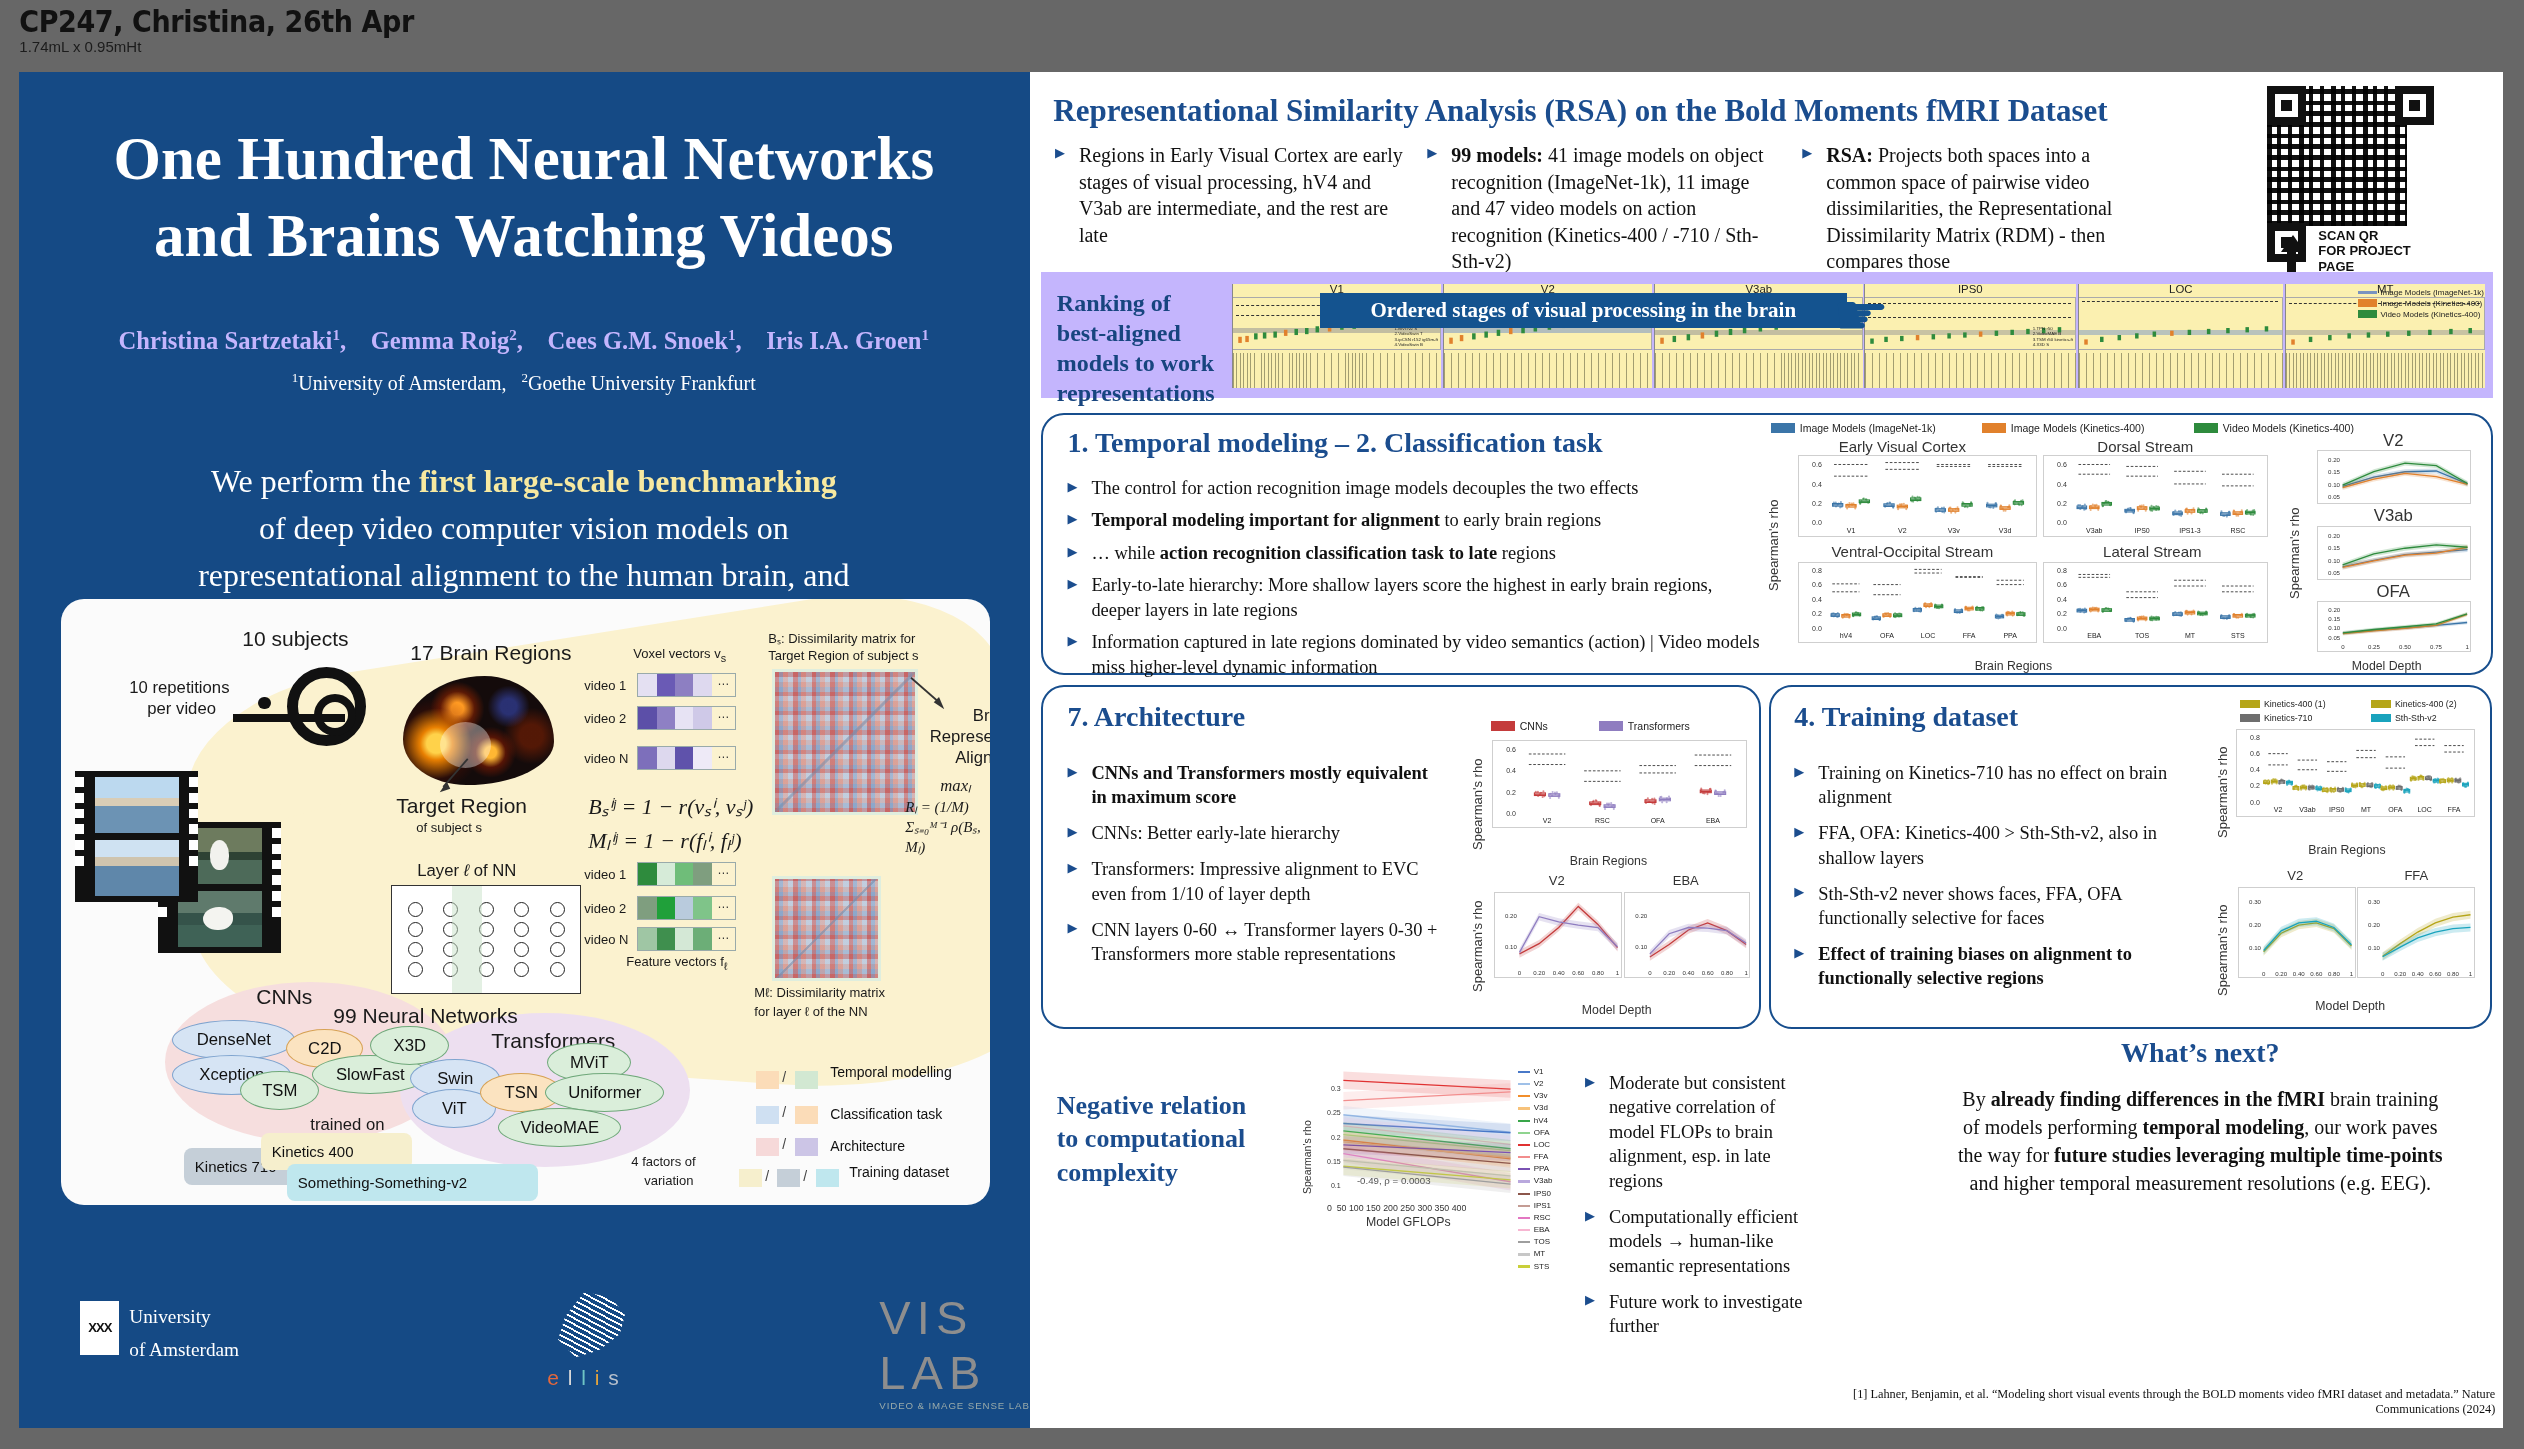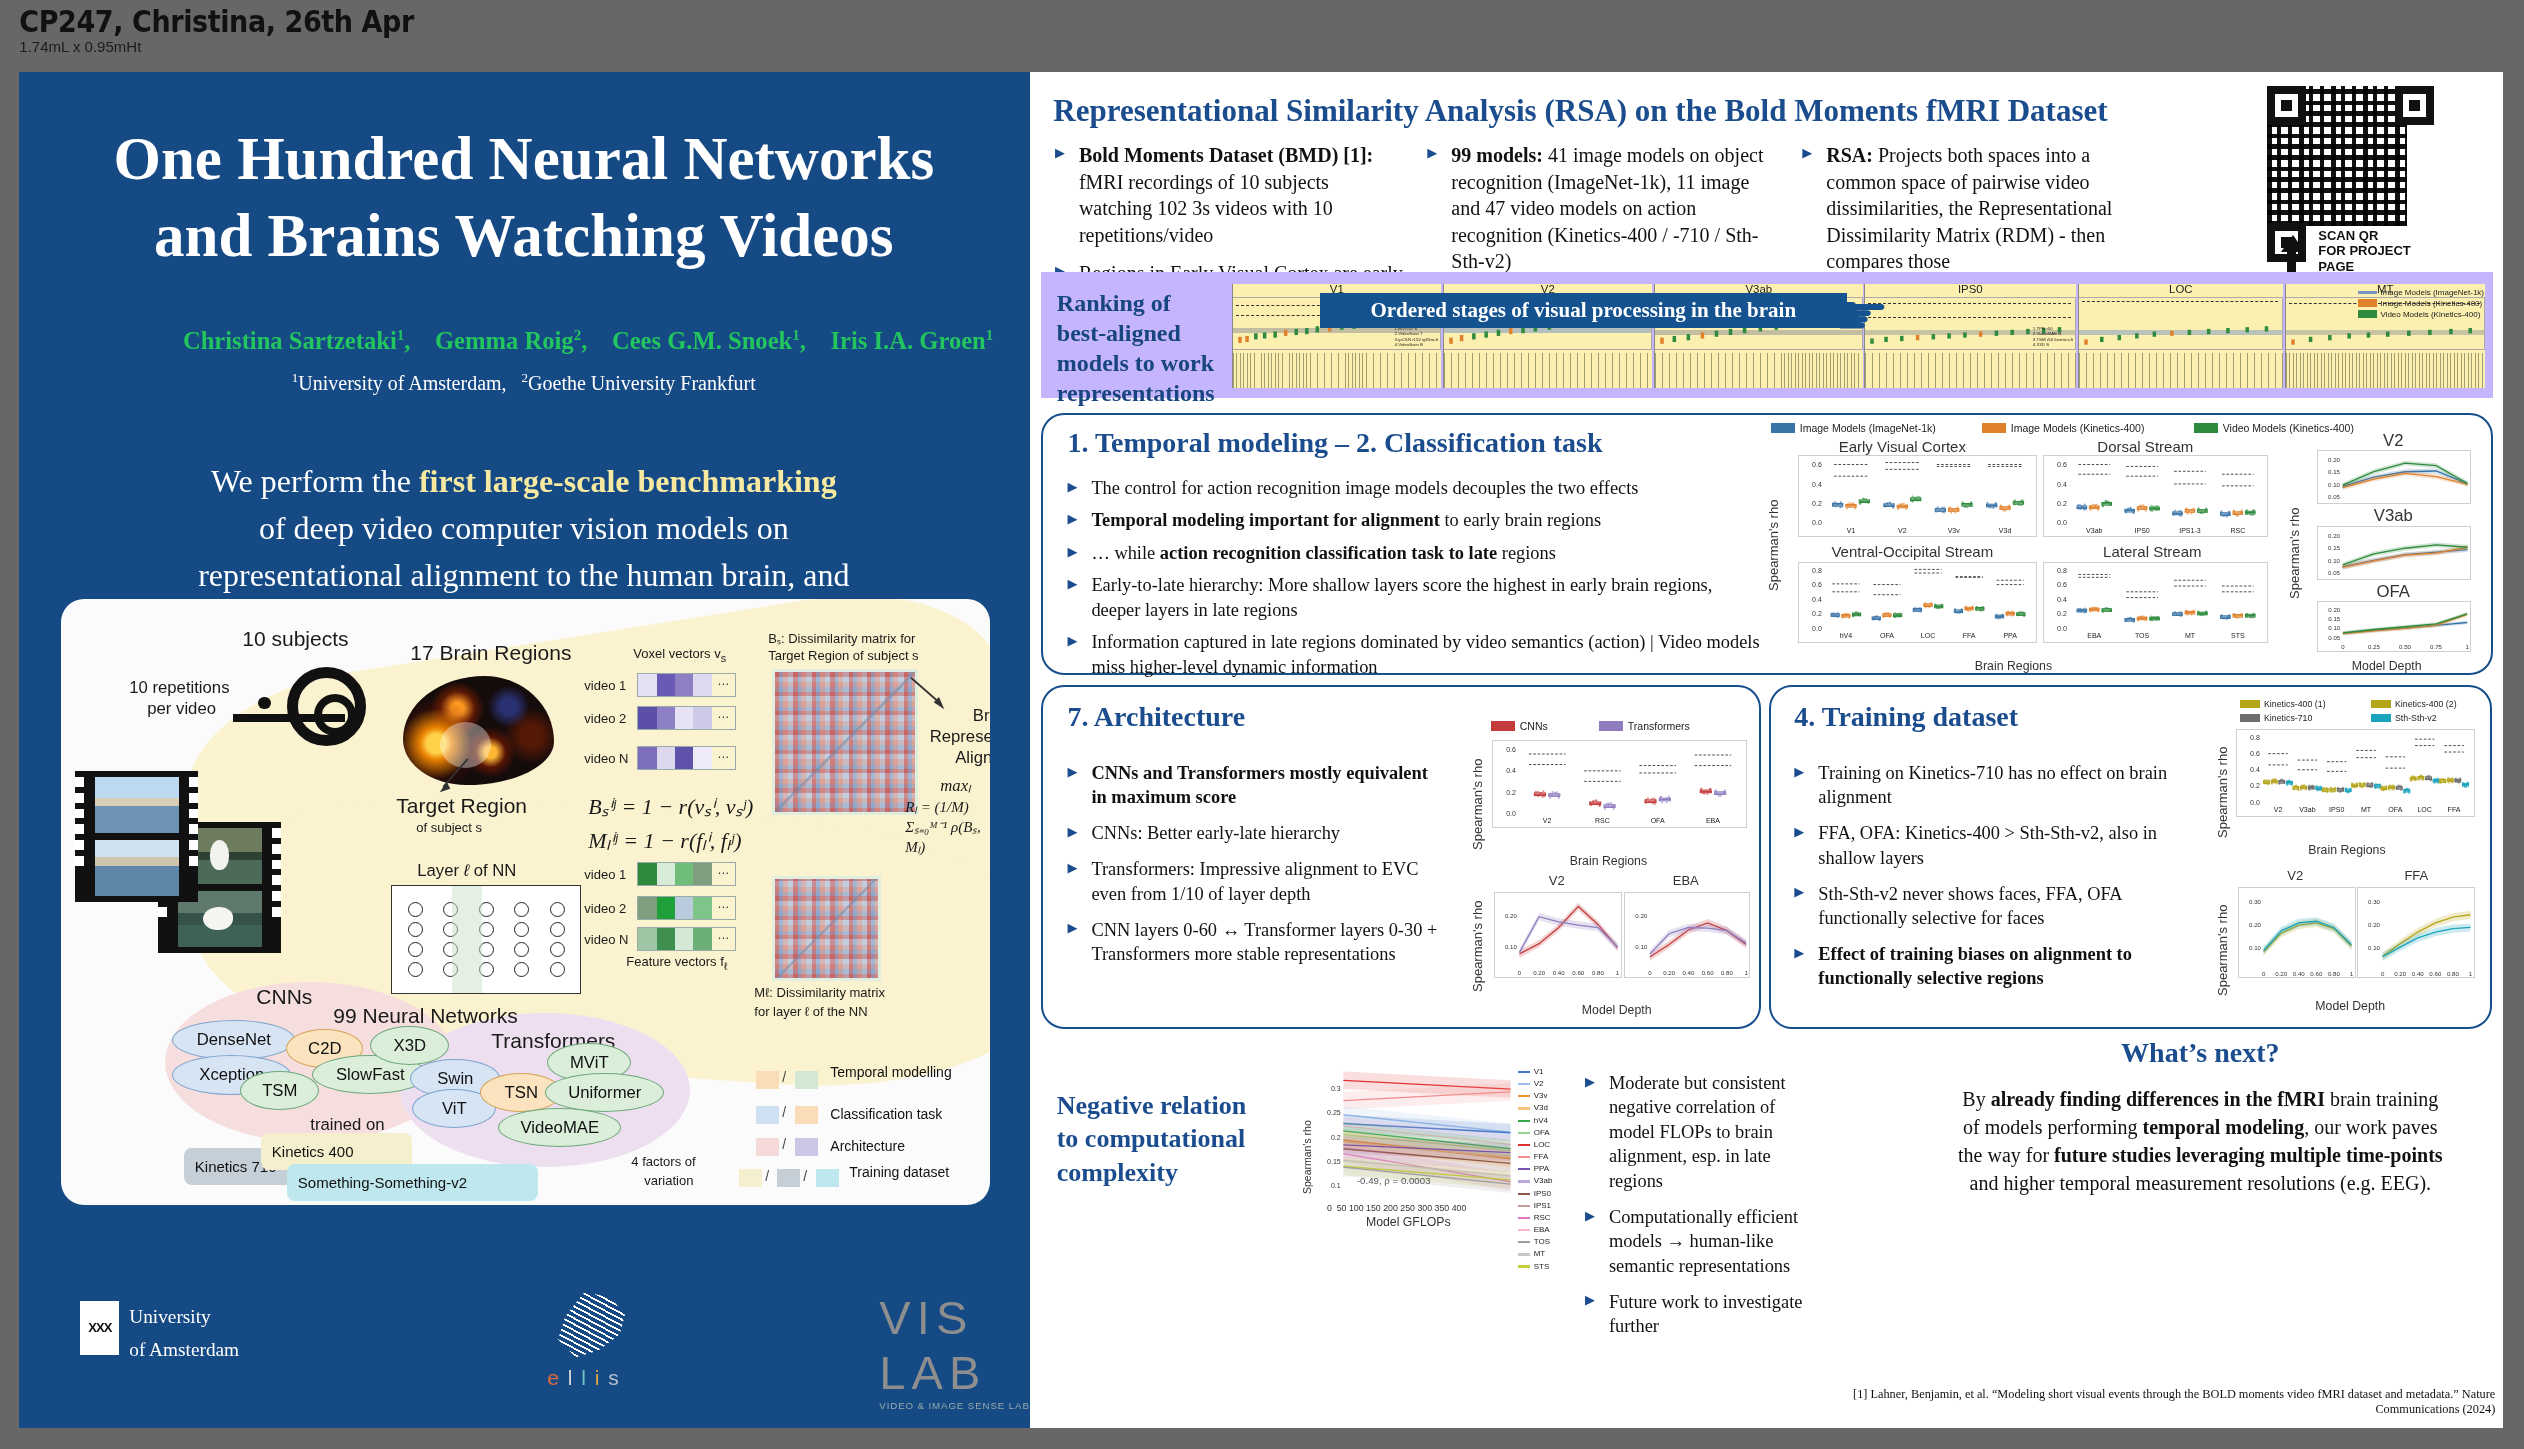--- a/index.html
+++ b/index.html
@@ -18,22 +18,22 @@
   #poster { position:absolute; left:19.3px; top:72px; width:2484px; height:1356px; background:#ffffff; }
   
   #leftcol { position:absolute; left:0; top:0; width:1011px; height:1356px; background:#154a85; }
   
   #rightcol { position:absolute; left:1011px; top:0; width:1473px; height:1356px; background:#ffffff; }
 
   
   .title { position:absolute; left:35px; top:48px; width:939px; text-align:center;
            color:#fff; font-family:"Liberation Serif", serif; font-weight:bold;
            font-size:61px; line-height:1.27; }
-  .authors { position:absolute; left:35px; top:255px; width:939px; text-align:right;
-             color:#22c55e; font-family:"Liberation Serif",serif; font-weight:bold; font-size:24.6px; }
+  .authors { position:absolute; left:35px; top:255px; width:939px; text-align:center;
+             color:#c4b5fd; font-family:"Liberation Serif",serif; font-weight:bold; font-size:24.6px; }
   .authors sup { font-size:15px; }
   .affil { position:absolute; left:35px; top:298px; width:939px; text-align:center;
            color:#fff; font-family:"Liberation Serif",serif; font-size:20px; }
   .affil sup { font-size:13px; }
   .summary { position:absolute; left:70px; top:386px; width:869px; text-align:center;
              color:#fff; font-family:"Liberation Serif",serif; font-size:32px; line-height:1.47; }
   .summary b { color:#f7e9a0; }
 
   
   #figcard { position:absolute; left:42px; top:527px; width:929px; height:606px;
@@ -469,21 +469,20 @@
       <div class="vl-row">LAB</div>
       <div style="font-size:9.7px;color:#9aa; letter-spacing:0.9px;">VIDEO &amp; IMAGE SENSE LAB</div>
     </div>
   </div>
 
   <div id="rightcol">
 
     <div class="sec-title rsa-head">Representational Similarity Analysis (RSA) on the Bold Moments fMRI Dataset</div>
 
     <div class="bul" style="left:24.6px; top:70px; width:351px;">
-      <div class="li"><b>Bold Moments Dataset (BMD) [1]:</b><span> fMRI recordings of 10 subjects watching 102 3s videos with 10 repetitions/video</span></div>
       <div class="li"><span>Regions in Early Visual Cortex are early stages of visual processing, hV4 and V3ab are intermediate, and the rest are late</span></div>
     </div>
     <div class="bul" style="left:397px; top:70px; width:351px;">
       <div class="li"><b>99 models:</b><span> 41 image models on object recognition (ImageNet-1k), 11 image and 47 video models on action recognition (Kinetics-400 / -710 / Sth-Sth-v2)</span></div>
       <div class="li"><span>Reducing the features’ dimensionality with PCA (100 PCs) → higher SNR</span></div>
     </div>
     <div class="bul" style="left:772px; top:70px; width:360px;">
       <div class="li"><b>RSA:</b><span> Projects both spaces into a common space of pairwise video dissimilarities, the Representational Dissimilarity Matrix (RDM) - then compares those</span></div>
       <div class="li"><span>Multivariate analysis, Emergent model-brain alignment, More potential differences</span></div>
     </div>

